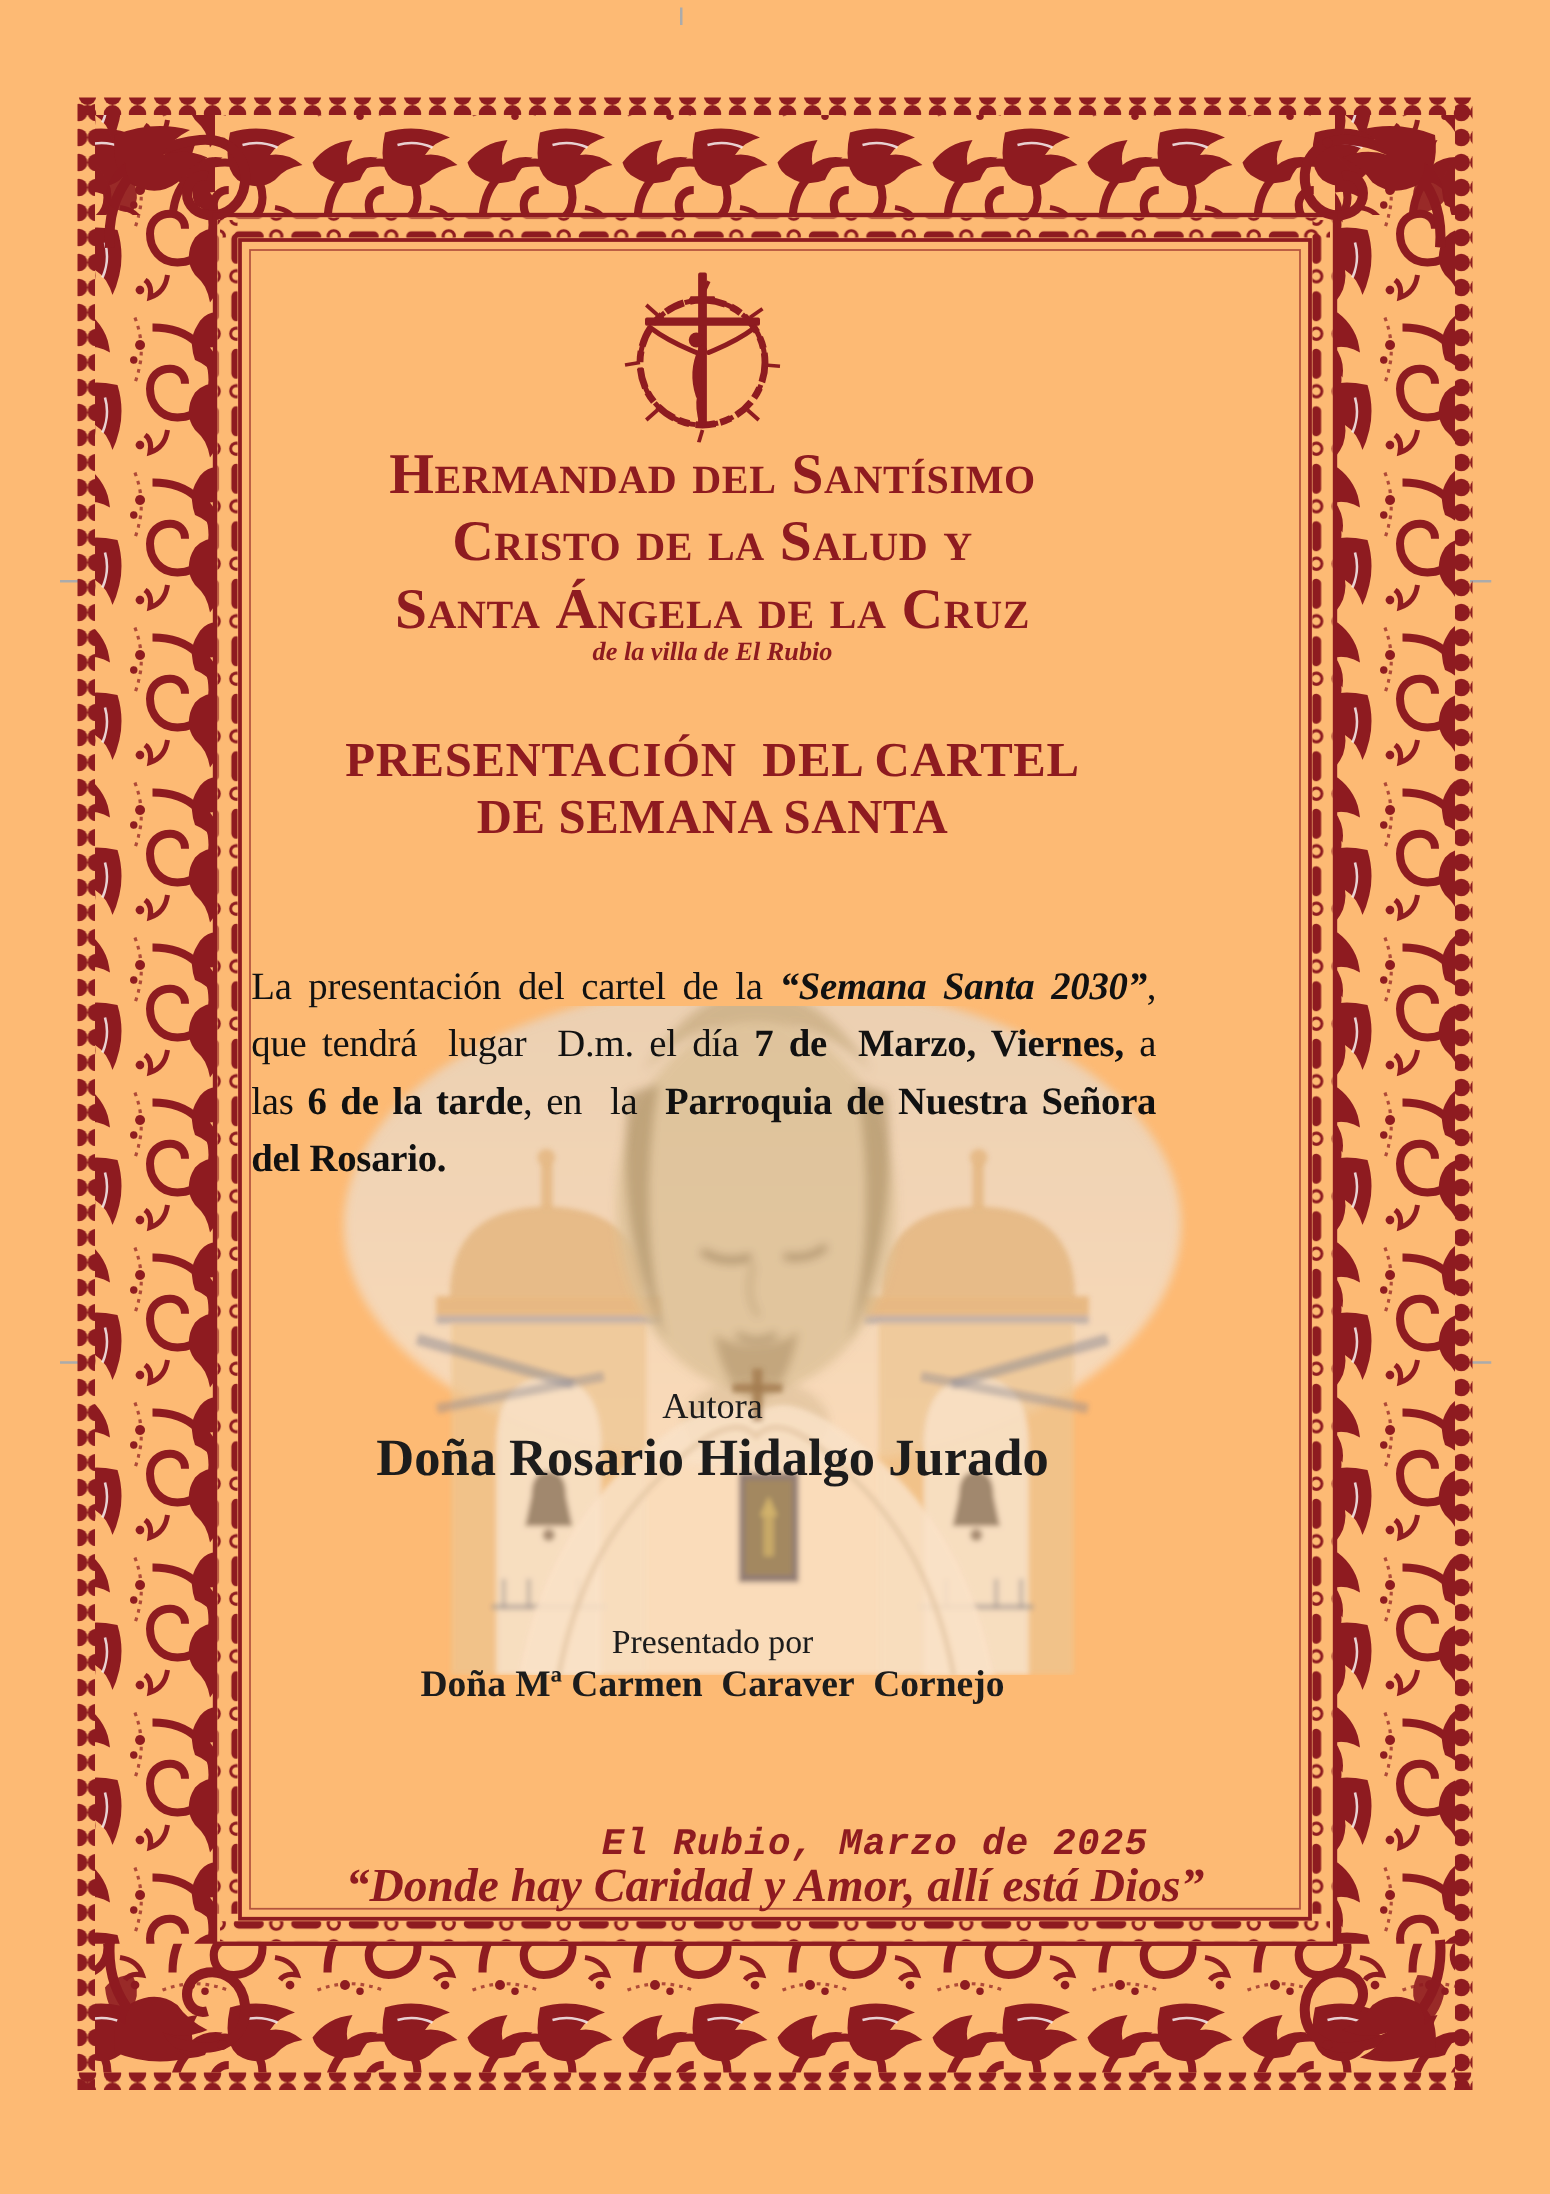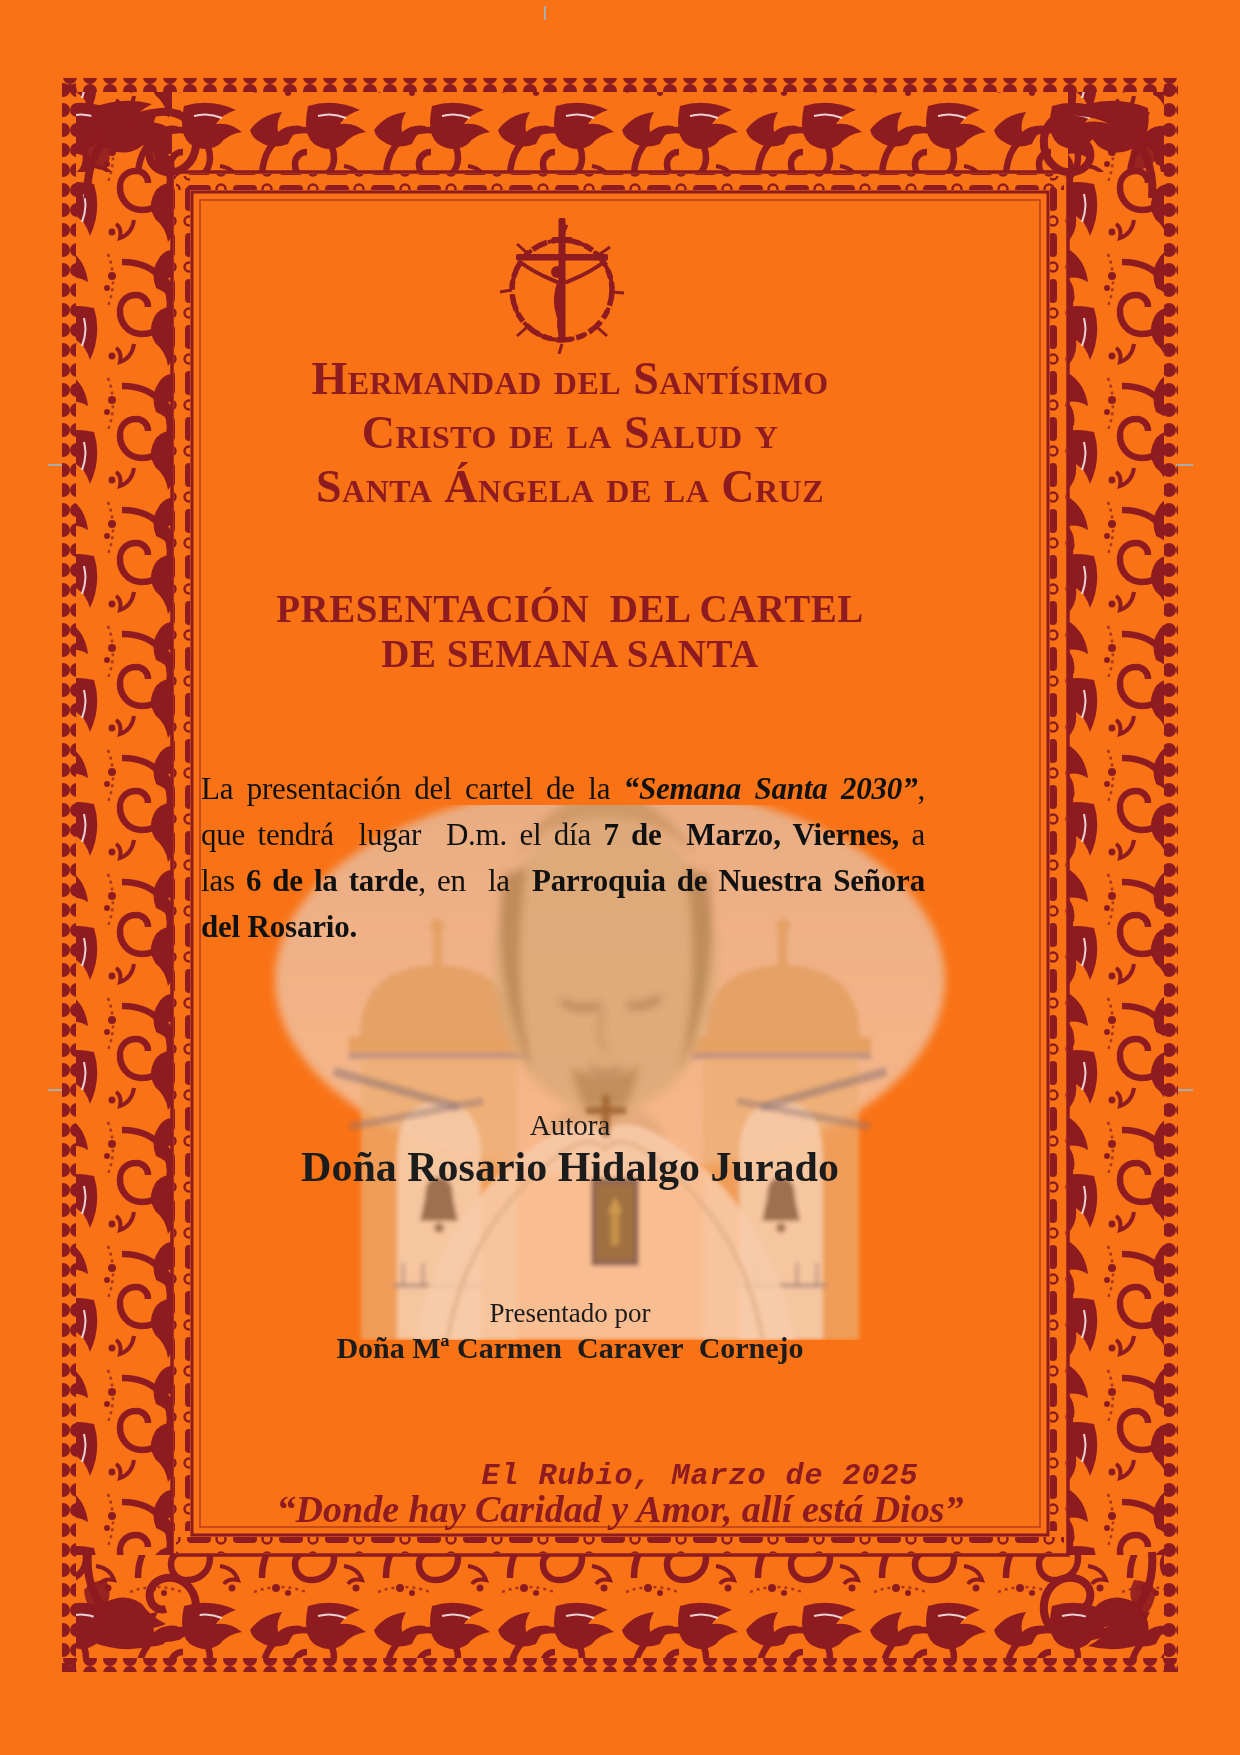--- a/index.html
+++ b/index.html
@@ -1,17 +1,17 @@
 <!DOCTYPE html>
 <html><head>
 <meta charset="utf-8">
 <style>
   html,body{margin:0;padding:0;background:#ffffff;}
   .page{
-    position:relative;width:1240px;height:1755px;background:#f97316;
+    position:relative;width:1240px;height:1755px;background:#fdba74;
     font-family:"Liberation Serif", serif;overflow:hidden;color:#1c1c1c;
   }
   svg{display:block;}
 
   
   #frame-svg{position:absolute;left:0;top:0;width:1240px;height:1755px;z-index:3;pointer-events:none;}
 
   
   #bg-art{position:absolute;left:265px;top:805px;width:690px;height:535px;z-index:1;opacity:.85;}
 
@@ -233,20 +233,21 @@
       <path d="M76 74 C70 87 70 98 74 110" stroke-width="7"></path>
       <path d="M74 110 C72 120 74 127 76 133" stroke-width="4.5"></path>
     </g>
   </svg>
 
   <div class="txt title-block center">
     <div class="title-line">Hermandad del Santísimo</div>
     <div class="title-line">Cristo de la Salud y</div>
     <div class="title-line">Santa Ángela de la Cruz</div>
   </div>
+  <div class="txt subtitle center">de la villa de El Rubio</div>
 
   <div class="txt heading2 center">
     <div>PRESENTACIÓN&nbsp; DEL CARTEL</div>
     <div>DE SEMANA SANTA</div>
   </div>
 
   <div class="txt paragraph">
     <div class="par-line">
       <span>La presentación del cartel de la </span><span class="seg-bi">“Semana Santa 2030”</span><span>,</span>
     </div>

